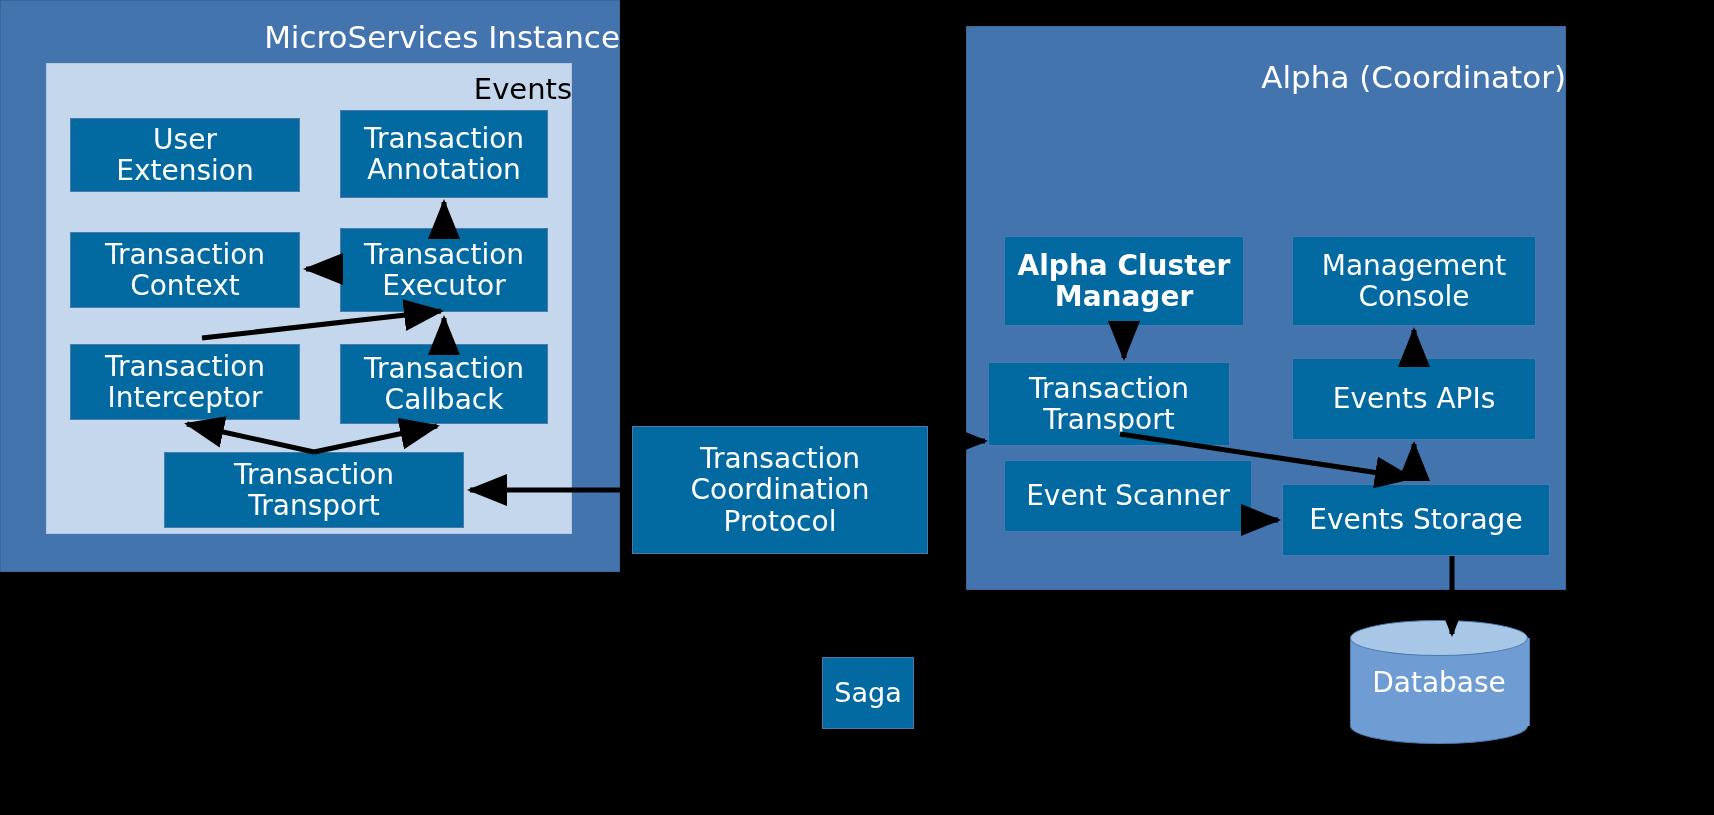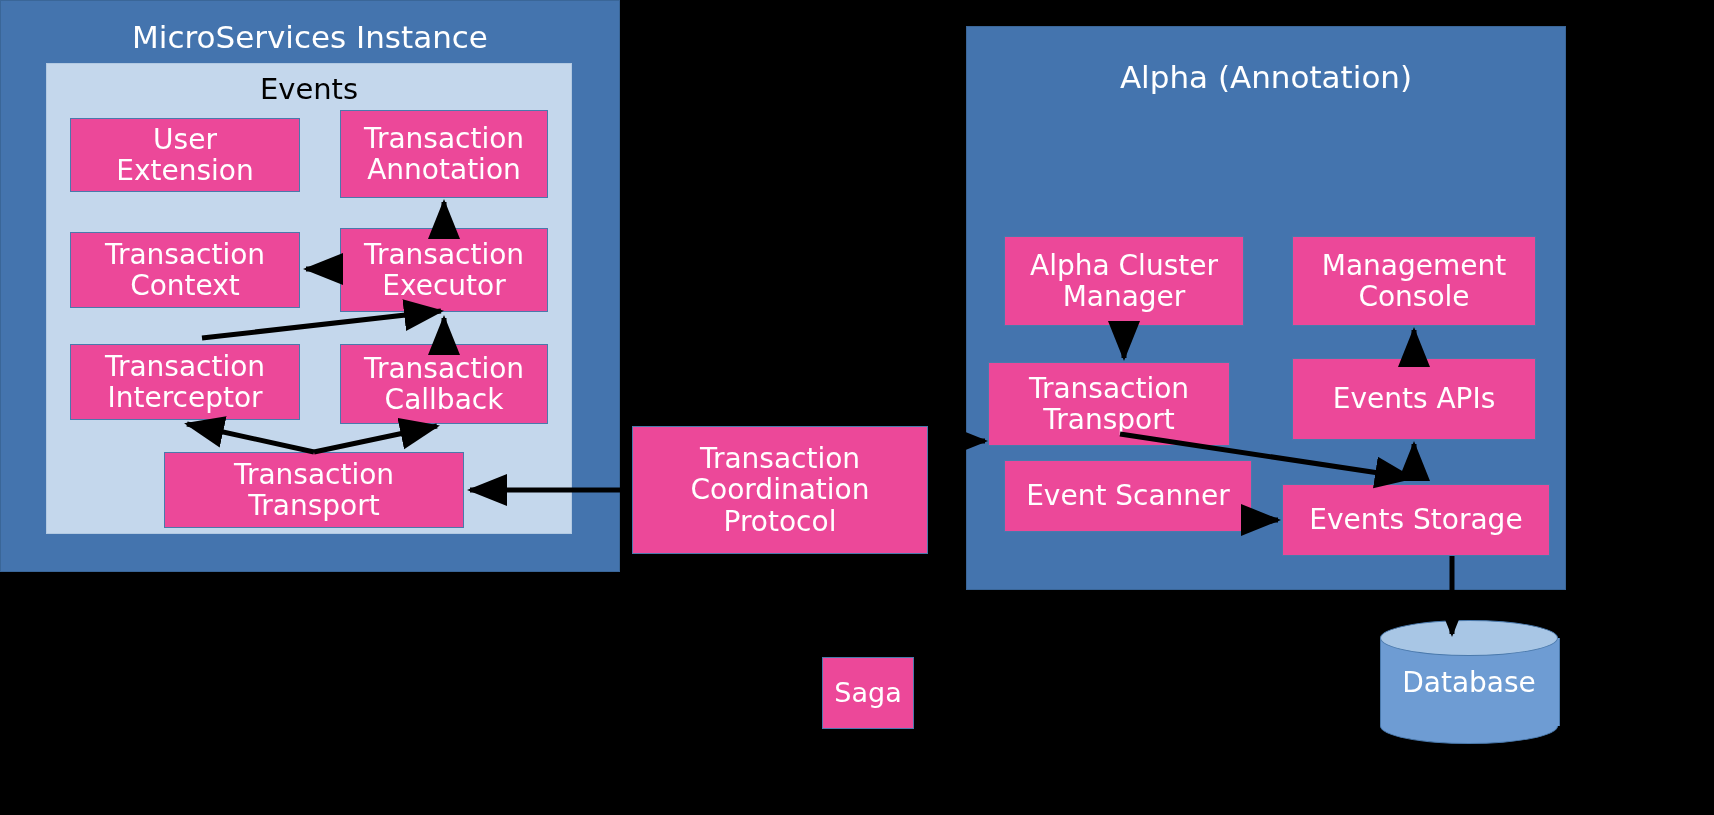--- a/index.html
+++ b/index.html
@@ -26,34 +26,34 @@
   }
   .subpanel {
     position: absolute;
     box-sizing: border-box;
     background: #C4D7EC;
     border: 1px solid #B2C9E2;
   }
   .panel-title {
     position: absolute;
     box-sizing: border-box;
-    text-align: center;
+    text-align: right;
     color: #FFFFFF;
     font-size: 31px;
     line-height: 1.1;
     white-space: nowrap;
   }
   .panel-title.dark {
     color: #000000;
     font-size: 29px;
   }
   .node {
     position: absolute;
     box-sizing: border-box;
-    background: #ec4899;
+    background: #0369a1;
     border: 1px solid #4A79AC;
     color: #FFFFFF;
     display: flex;
     align-items: center;
     justify-content: center;
     text-align: center;
     font-size: 28px;
     line-height: 1.12;
     padding: 2px 4px;
   }
@@ -177,23 +177,23 @@
 Protocol</span>
   </div>
 
 
   <div class="node small" style="left:822px; top:657px; width:92px; height:72px;">
     <span class="node-label">Saga</span>
   </div>
 
   <div class="panel" style="left:966px; top:26px; width:600px; height:564px;"></div>
 
-  <div class="panel-title" style="left:966px; top:60px; width:600px;">Alpha (Annotation)</div>
-
-  <div class="node" style="left:1004px; top:236px; width:240px; height:90px;">
+  <div class="panel-title" style="left:966px; top:60px; width:600px;">Alpha (Coordinator)</div>
+
+  <div class="node" style="left:1004px; top:236px; width:240px; height:90px;font-weight:bold;">
     <span class="node-label">Alpha Cluster
 Manager</span>
   </div>
 
   <div class="node" style="left:1292px; top:236px; width:244px; height:90px;justify-content:center;">
     <span class="node-label">Management
 Console</span>
   </div>
 
   <div class="node" style="left:988px; top:362px; width:242px; height:84px;">
@@ -206,21 +206,21 @@
   </div>
 
   <div class="node" style="left:1004px; top:460px; width:248px; height:72px;">
     <span class="node-label">Event Scanner</span>
   </div>
 
   <div class="node" style="left:1282px; top:484px; width:268px; height:72px;justify-content:center;">
     <span class="node-label">Events Storage</span>
   </div>
 
-  <div class="cylinder" style="left:1350px; top:620px; width:178px; height:124px;margin-left:30px;">
+  <div class="cylinder" style="left:1350px; top:620px; width:178px; height:124px;">
     <div class="cyl-bottom"></div>
     <div class="cyl-body"></div>
     <div class="cyl-top"></div>
     <div class="cyl-text">Database</div>
   </div>
 
   <svg class="arrows" viewBox="0 0 1714 815" xmlns="http://www.w3.org/2000/svg">
     <defs>
       <marker id="ah" markerWidth="9" markerHeight="9" refX="7.4" refY="3.2" orient="auto" markerUnits="strokeWidth">
         <path d="M0,0 L8,3.2 L0,6.4 z" fill="#000000"></path>

